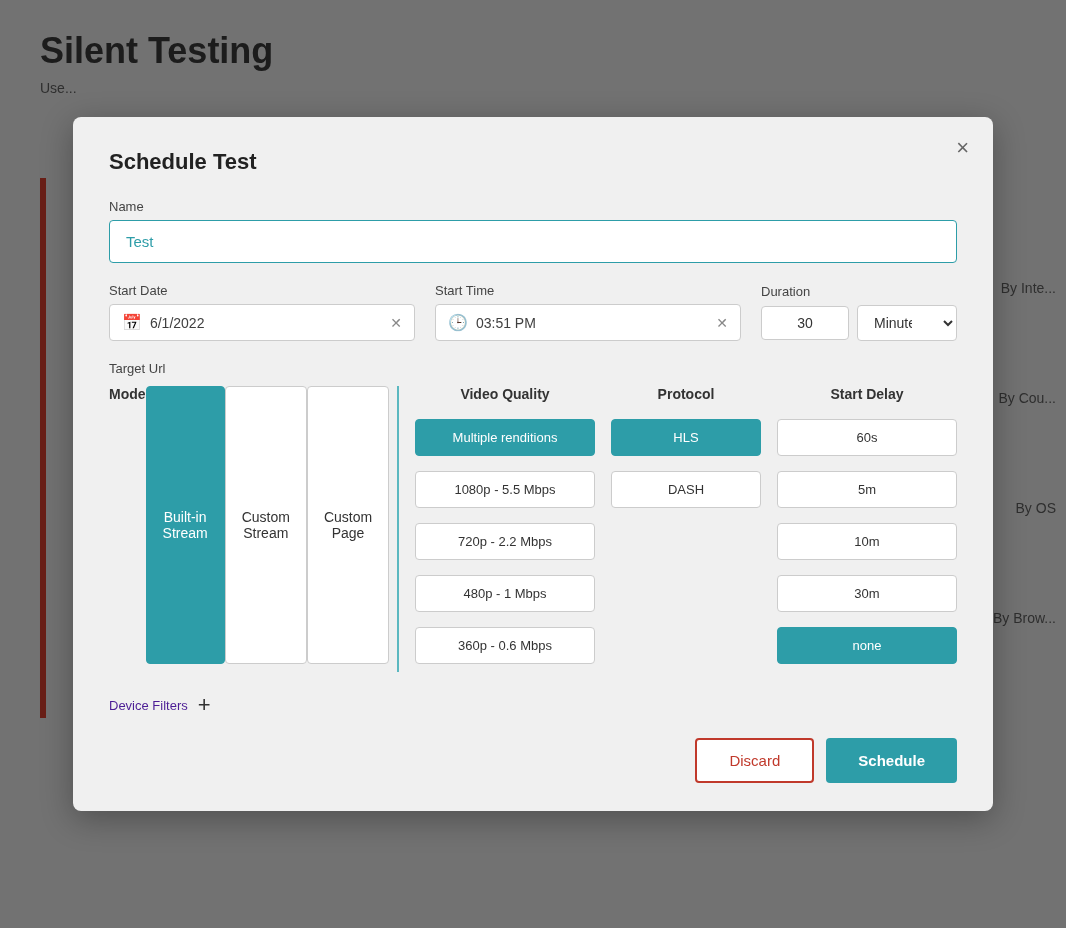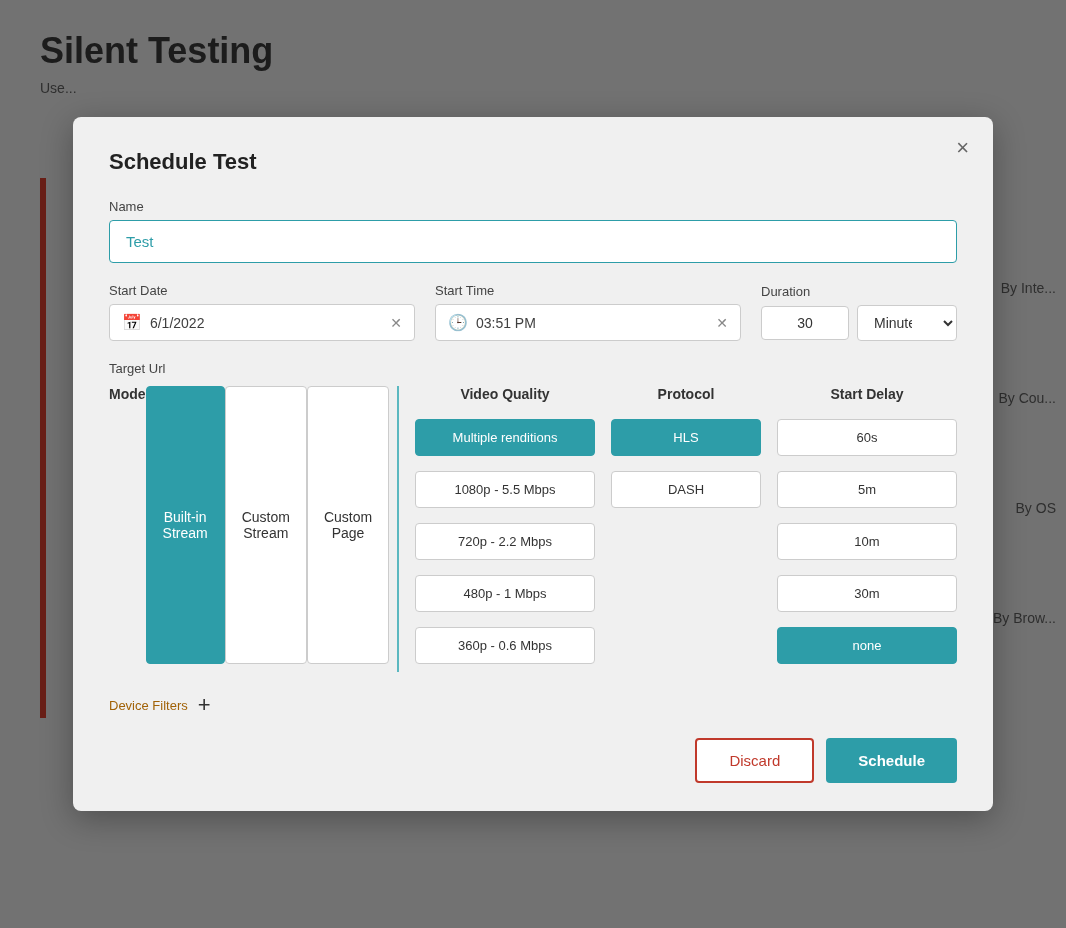--- a/index.html
+++ b/index.html
@@ -273,21 +273,21 @@
     .device-filters-row {
       display: flex;
       align-items: center;
       gap: 10px;
       margin-top: 20px;
       margin-bottom: 20px;
     }
 
     .device-filters-label {
       font-size: 13px;
-      color: #a16207;
+      color: #4c1d95;
       font-weight: 500;
     }
 
     .add-icon {
       font-size: 22px;
       color: #333;
       cursor: pointer;
       font-weight: 300;
     }
 

